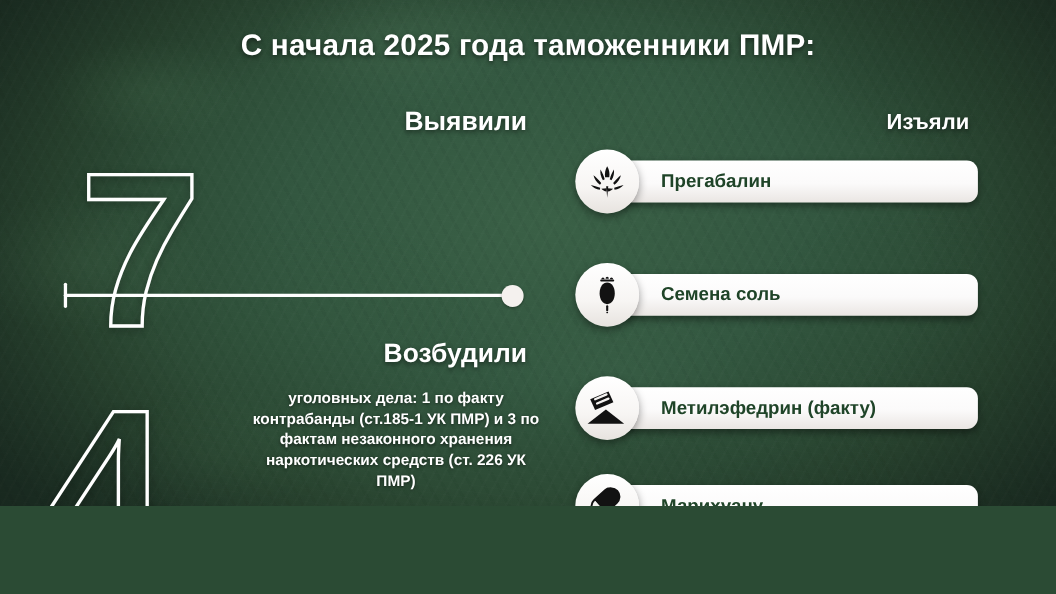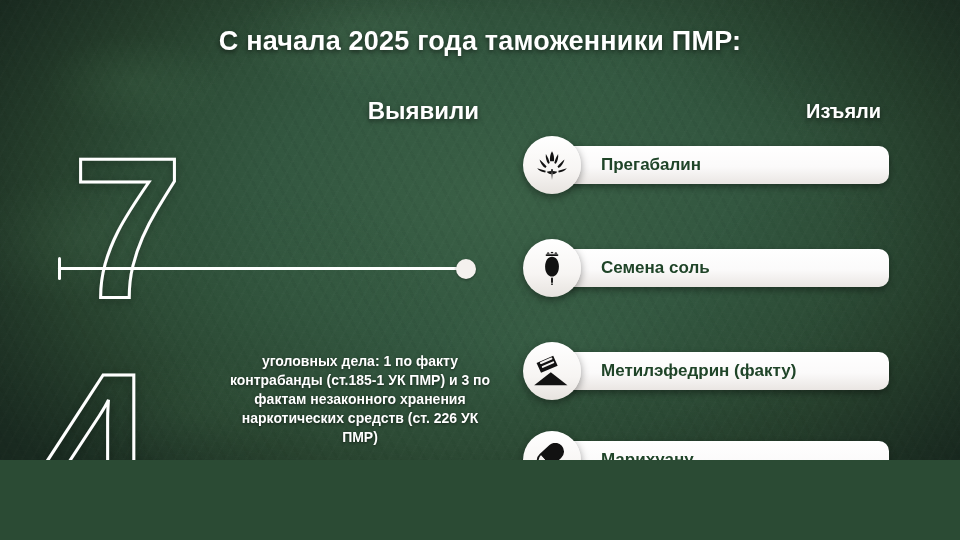--- a/index.html
+++ b/index.html
@@ -217,20 +217,21 @@
 
   <div class="numeral" id="numeral-7">7</div>
 
 
   <div class="rail" id="rail-top">
     <div class="cap"></div>
     <div class="bar"></div>
     <div class="dot"></div>
   </div>
 
+  <div class="sec-head left-col" id="head-vozbudili">Возбудили</div>
 
   <div class="numeral" id="numeral-4">4</div>
 
   <div class="sec-body" id="body-vozbudili">уголовных дела: 1 по факту контрабанды (ст.185-1 УК ПМР) и 3 по фактам незаконного хранения наркотических средств (ст. 226 УК ПМР)</div>
 
   <div class="rail" id="rail-bottom">
     <div class="cap"></div>
     <div class="bar"></div>
     <div class="dot"></div>
   </div>

